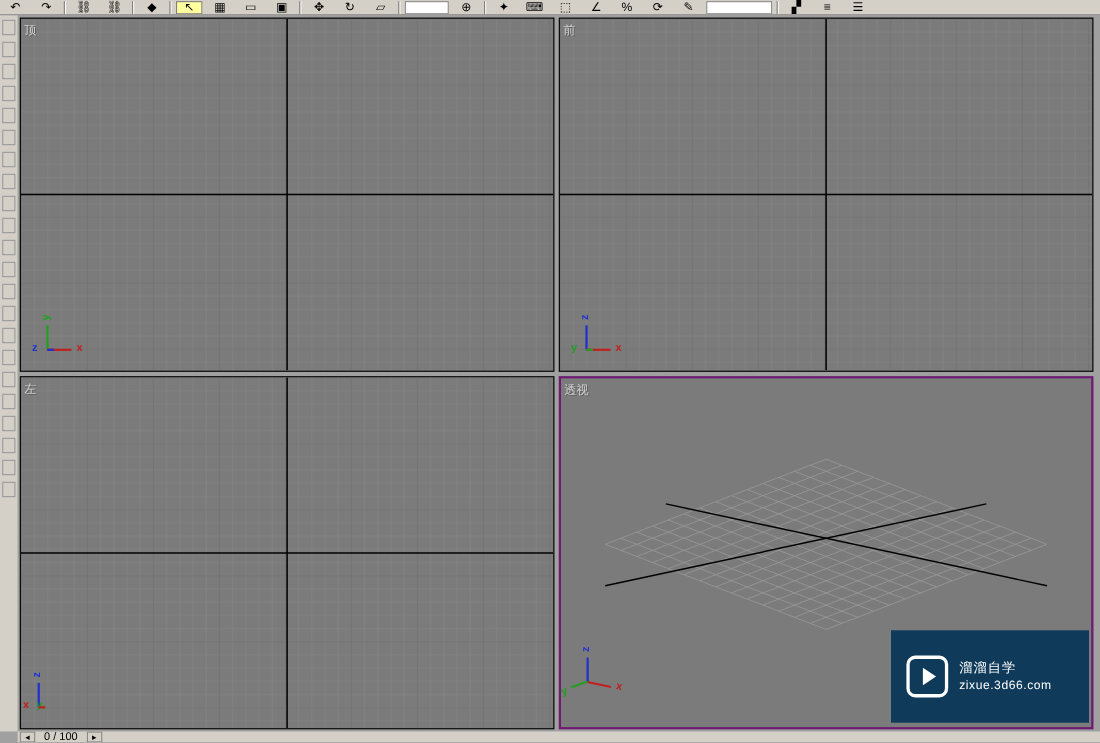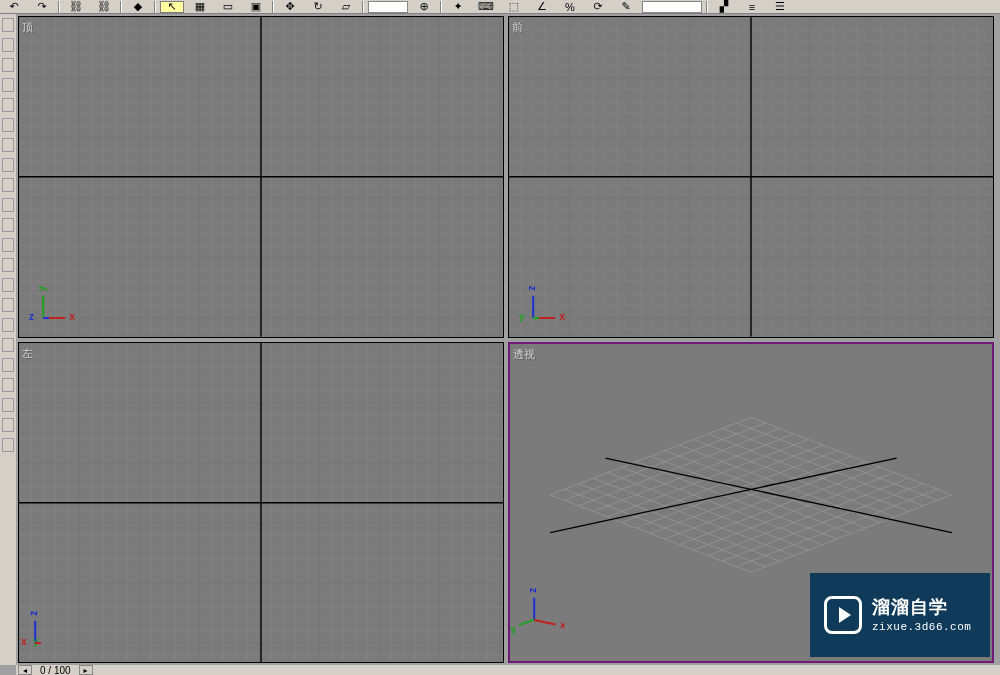--- a/index.html
+++ b/index.html
@@ -147,22 +147,22 @@
   }
   .wm-icon::before {
     content: "";
     width: 0; height: 0;
     border-left: 12px solid #fff;
     border-top: 8px solid transparent;
     border-bottom: 8px solid transparent;
     margin-left: 3px;
   }
   .wm-text { color: #fff; line-height: 1.3; }
-  .wm-title { font-size: 18px; font-weight: bold; letter-spacing: 1px; }
-  .wm-url { font-size: 11px; letter-spacing: 0.5px; font-family: Liberation Mono, monospace; }
+  .wm-title { font-size: 12px; font-weight: normal; letter-spacing: 1px; }
+  .wm-url { font-size: 11px; letter-spacing: 0.5px; }
   .status-bar {
     position: absolute;
     left: 16px;
     right: 0;
     bottom: 0;
     height: 10px;
     background: #d4d0c8;
     display: flex;
     align-items: center;
     font-size: 10px;

